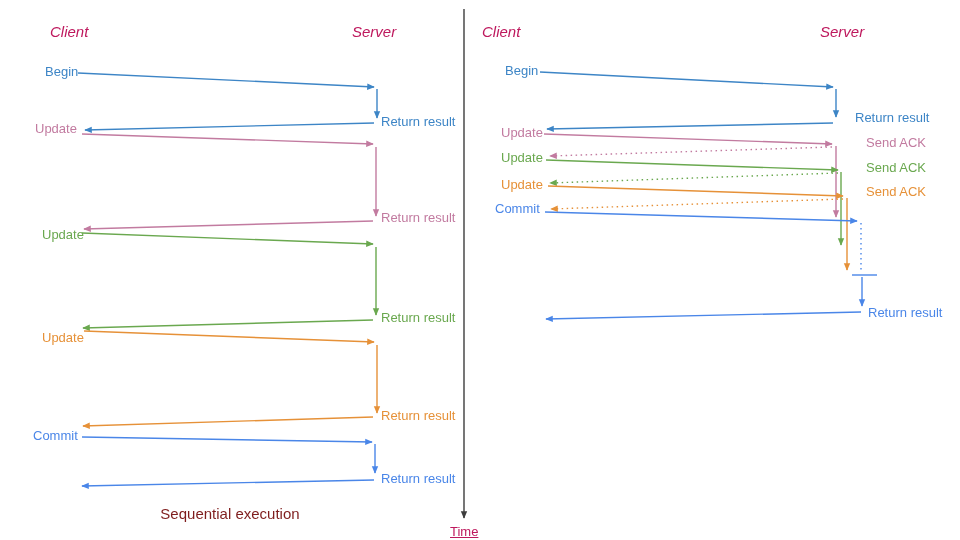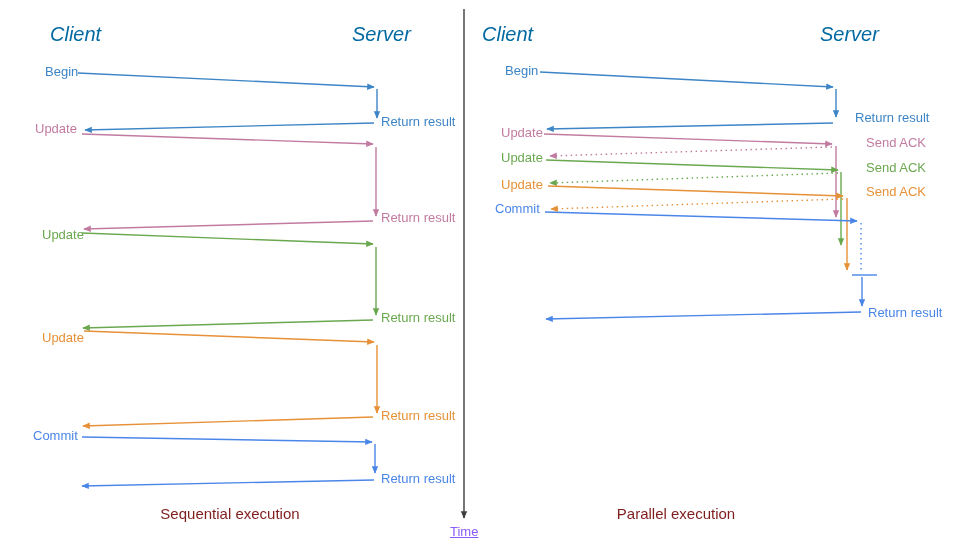--- a/index.html
+++ b/index.html
@@ -1,22 +1,22 @@
 <!DOCTYPE html>
 <html><head>
 <meta charset="utf-8">
 <style>
   html,body{margin:0;padding:0;background:#ffffff;}
   .stage{position:relative;width:960px;height:540px;background:#ffffff;overflow:hidden;
          font-family:"Liberation Sans",sans-serif;}
   .stage svg{position:absolute;left:0;top:0;}
   svg text{font-family:"Liberation Sans",sans-serif;}
-  .hdr{position:absolute;font-style:italic;font-size:20px;color:#0369a1;white-space:nowrap;}
+  .hdr{position:absolute;font-style:italic;font-size:15px;color:#be185d;white-space:nowrap;}
   .fig-title{position:absolute;font-size:15px;color:#7f1d1d;width:240px;text-align:center;white-space:nowrap;}
-  .time-lbl{position:absolute;font-size:13px;color:#8b5cf6;white-space:nowrap;text-decoration:underline;}
+  .time-lbl{position:absolute;font-size:13px;color:#be185d;white-space:nowrap;text-decoration:underline;}
 </style>
 </head>
 <body>
 
 <div class="stage">
   <svg width="960" height="540" viewBox="0 0 960 540">
       <defs>
         <marker id="arr-blue" viewBox="0 0 10 10" refX="8.5" refY="5" markerWidth="8" markerHeight="8" orient="auto-start-reverse" markerUnits="userSpaceOnUse">
           <path d="M0,1 L9.5,5 L0,9 Z" fill="#3d85c6"></path>
         </marker>
@@ -90,16 +90,15 @@
       <text x="868" y="317" fill="#4a86e8" font-size="13">Return result</text>
       <line x1="464" y1="9" x2="464" y2="518" stroke="#3d3d3d" stroke-width="1.4" marker-end="url(#arr-axis)"></line>
     </svg>
 
   <div class="hdr" style="left:50px;top:23px;">Client</div>
   <div class="hdr" style="left:352px;top:23px;">Server</div>
   <div class="hdr" style="left:482px;top:23px;">Client</div>
   <div class="hdr" style="left:820px;top:23px;">Server</div>
 
   <div class="fig-title" style="left:110px;top:505px;">Sequential execution</div>
-  <div class="fig-title" style="left:556px;top:505px;">Parallel execution</div>
 
   <div class="time-lbl" style="left:450px;top:524px;">Time</div>
 </div>
 
 </body></html>

